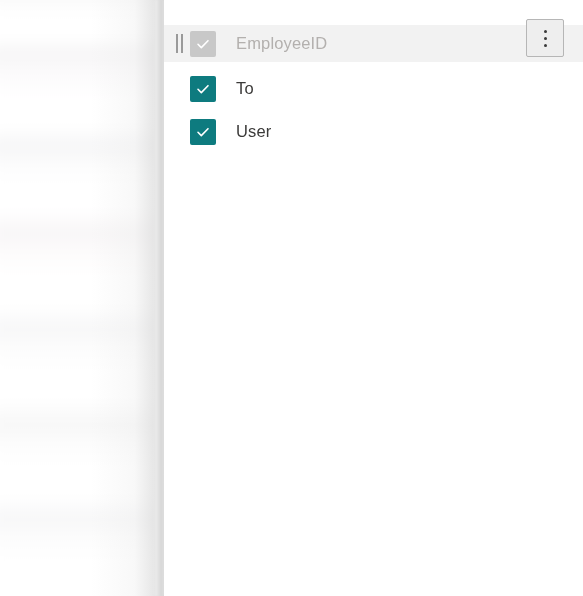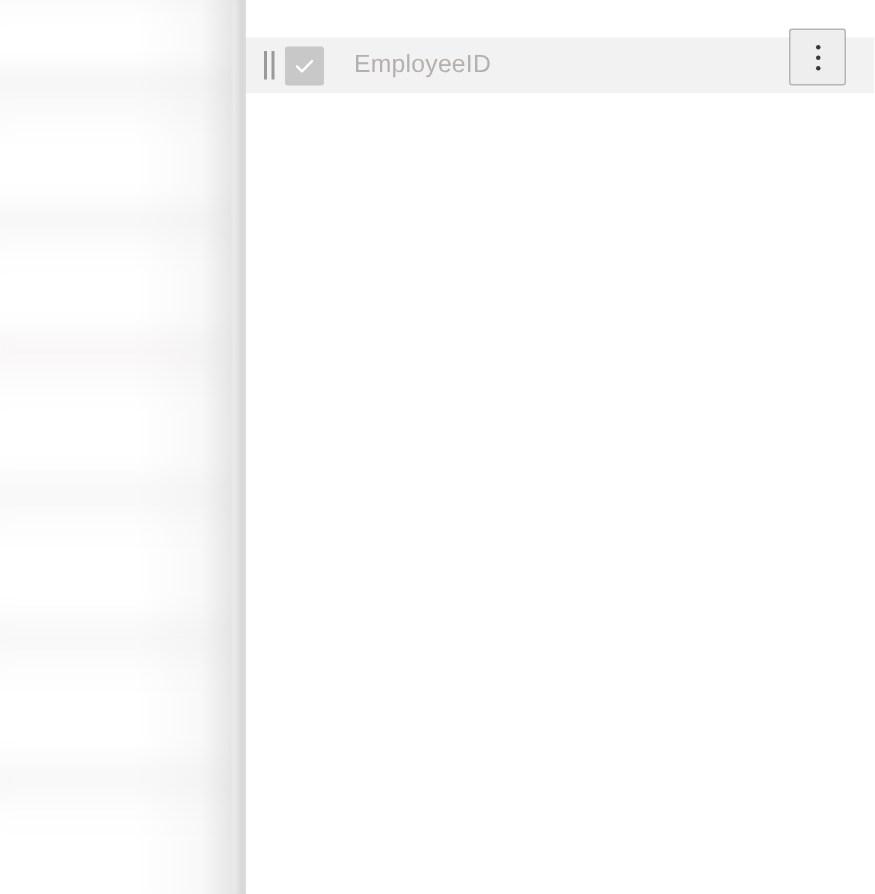--- a/index.html
+++ b/index.html
@@ -220,19 +220,35 @@
         </span>
         <span class="field-label muted">EmployeeID</span>
         <span class="more-btn">
           <i></i>
             <i></i>
             <i></i>
         </span>
       </div>
 
 
-
-
-
+      <div class="field-row">
+        <span class="cbox on">
+          <svg width="16" height="16" viewBox="0 0 16 16" aria-hidden="true">
+            <path d="M3 8.3 L6.3 11.6 L13 4.7" fill="none" stroke="#ffffff" stroke-width="1.6" stroke-linecap="round" stroke-linejoin="round"></path>
+          </svg>
+        </span>
+        <span class="field-label">To</span>
+      </div>
+
+
+
+      <div class="field-row">
+        <span class="cbox on">
+          <svg width="16" height="16" viewBox="0 0 16 16" aria-hidden="true">
+            <path d="M3 8.3 L6.3 11.6 L13 4.7" fill="none" stroke="#ffffff" stroke-width="1.6" stroke-linecap="round" stroke-linejoin="round"></path>
+          </svg>
+        </span>
+        <span class="field-label">User</span>
+      </div>
 
     </div>
   </div>
 </div>
 
 </body></html>

